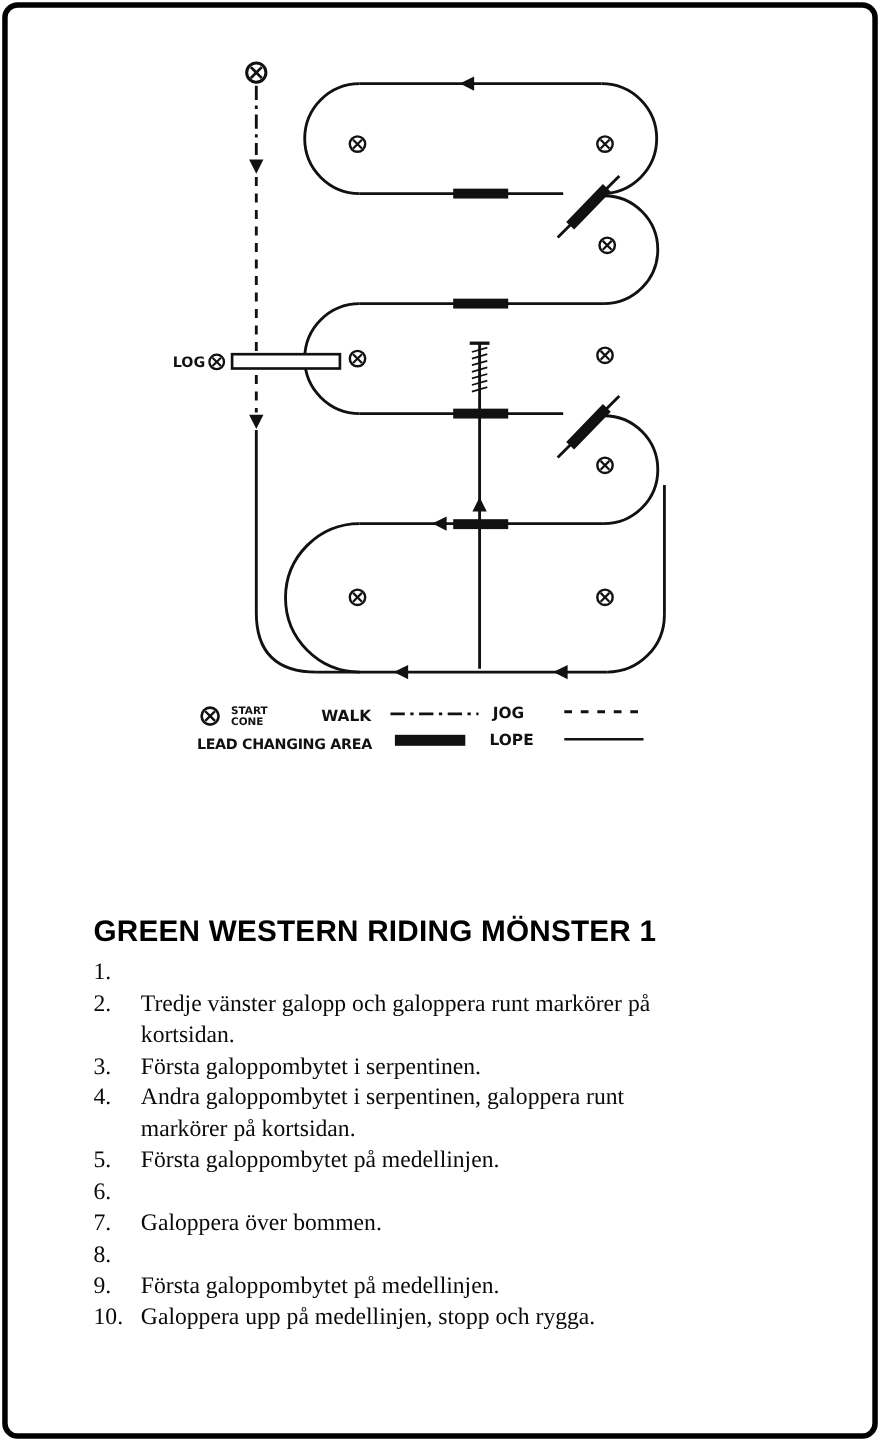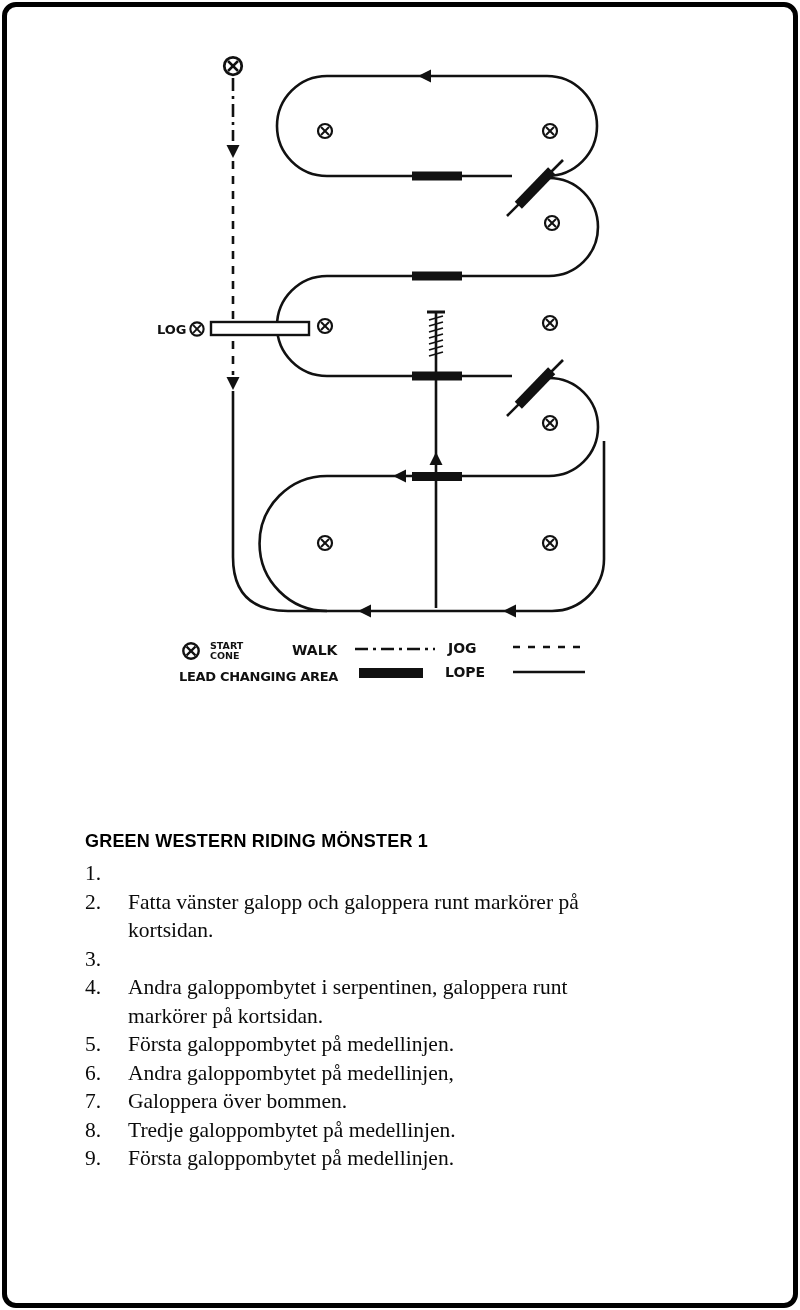--- a/index.html
+++ b/index.html
@@ -3,21 +3,21 @@
 <meta charset="utf-8">
 <style>
   html, body { margin: 0; padding: 0; background: #fff; }
   body { width: 800px; height: 1310px; position: relative;
          font-family: "Liberation Sans", sans-serif; }
   .page { position: absolute; left: 2px; top: 2px; right: 2px; bottom: 2px;
           border: 5px solid #000; border-radius: 14px; background: #fff; overflow: hidden; }
   .diagram-wrap { position: absolute; left: 0; top: 4px; width: 790px; height: 700px; }
   .textblock { position: absolute; left: 78px; top: 824px; width: 662px; color: #000; }
   .title { font-family: "Liberation Sans", sans-serif; font-weight: bold;
-           font-size: 18px; letter-spacing: 0.2px; margin: 0 0 7px 0; }
+           font-size: 27px; letter-spacing: 0.2px; margin: 0 0 7px 0; }
   .steps { font-family: "Liberation Serif", serif; font-size: 21.5px; line-height: 28.5px; color:#0a0a0a; }
   .step { display: flex; align-items: flex-start; }
   .step .num { width: 43px; flex: 0 0 43px; }
   .step .txt { white-space: pre-line; }
   svg text { user-select: none; }
 </style>
 </head>
 <body>
 
 <div class="page">
@@ -131,47 +131,50 @@
 
   <div class="textblock">
     <h1 class="title">GREEN WESTERN RIDING MÖNSTER 1</h1>
     <div class="steps">
 
     <div class="step">
         <span class="num">1.</span>
       </div>
         <div class="step">
         <span class="num">2.</span>
-        <span class="txt">Fatta vänster galopp och galoppera runt markörer på
+        <span class="txt">Tredje vänster galopp och galoppera runt markörer på
 kortsidan.</span>
       </div>
         <div class="step">
         <span class="num">3.</span>
+        <span class="txt">Första galoppombytet i serpentinen.</span>
       </div>
         <div class="step">
         <span class="num">4.</span>
         <span class="txt">Andra galoppombytet i serpentinen, galoppera runt
 markörer på kortsidan.</span>
       </div>
         <div class="step">
         <span class="num">5.</span>
         <span class="txt">Första galoppombytet på medellinjen.</span>
       </div>
         <div class="step">
         <span class="num">6.</span>
-        <span class="txt">Andra galoppombytet på medellinjen,</span>
       </div>
         <div class="step">
         <span class="num">7.</span>
         <span class="txt">Galoppera över bommen.</span>
       </div>
         <div class="step">
         <span class="num">8.</span>
-        <span class="txt">Tredje galoppombytet på medellinjen.</span>
       </div>
         <div class="step">
         <span class="num">9.</span>
         <span class="txt">Första galoppombytet på medellinjen.</span>
+      </div>
+        <div class="step">
+        <span class="num">10.</span>
+        <span class="txt">Galoppera upp på medellinjen, stopp och rygga.</span>
       </div>
       </div>
   </div>
 
 </div>
 
 </body></html>

